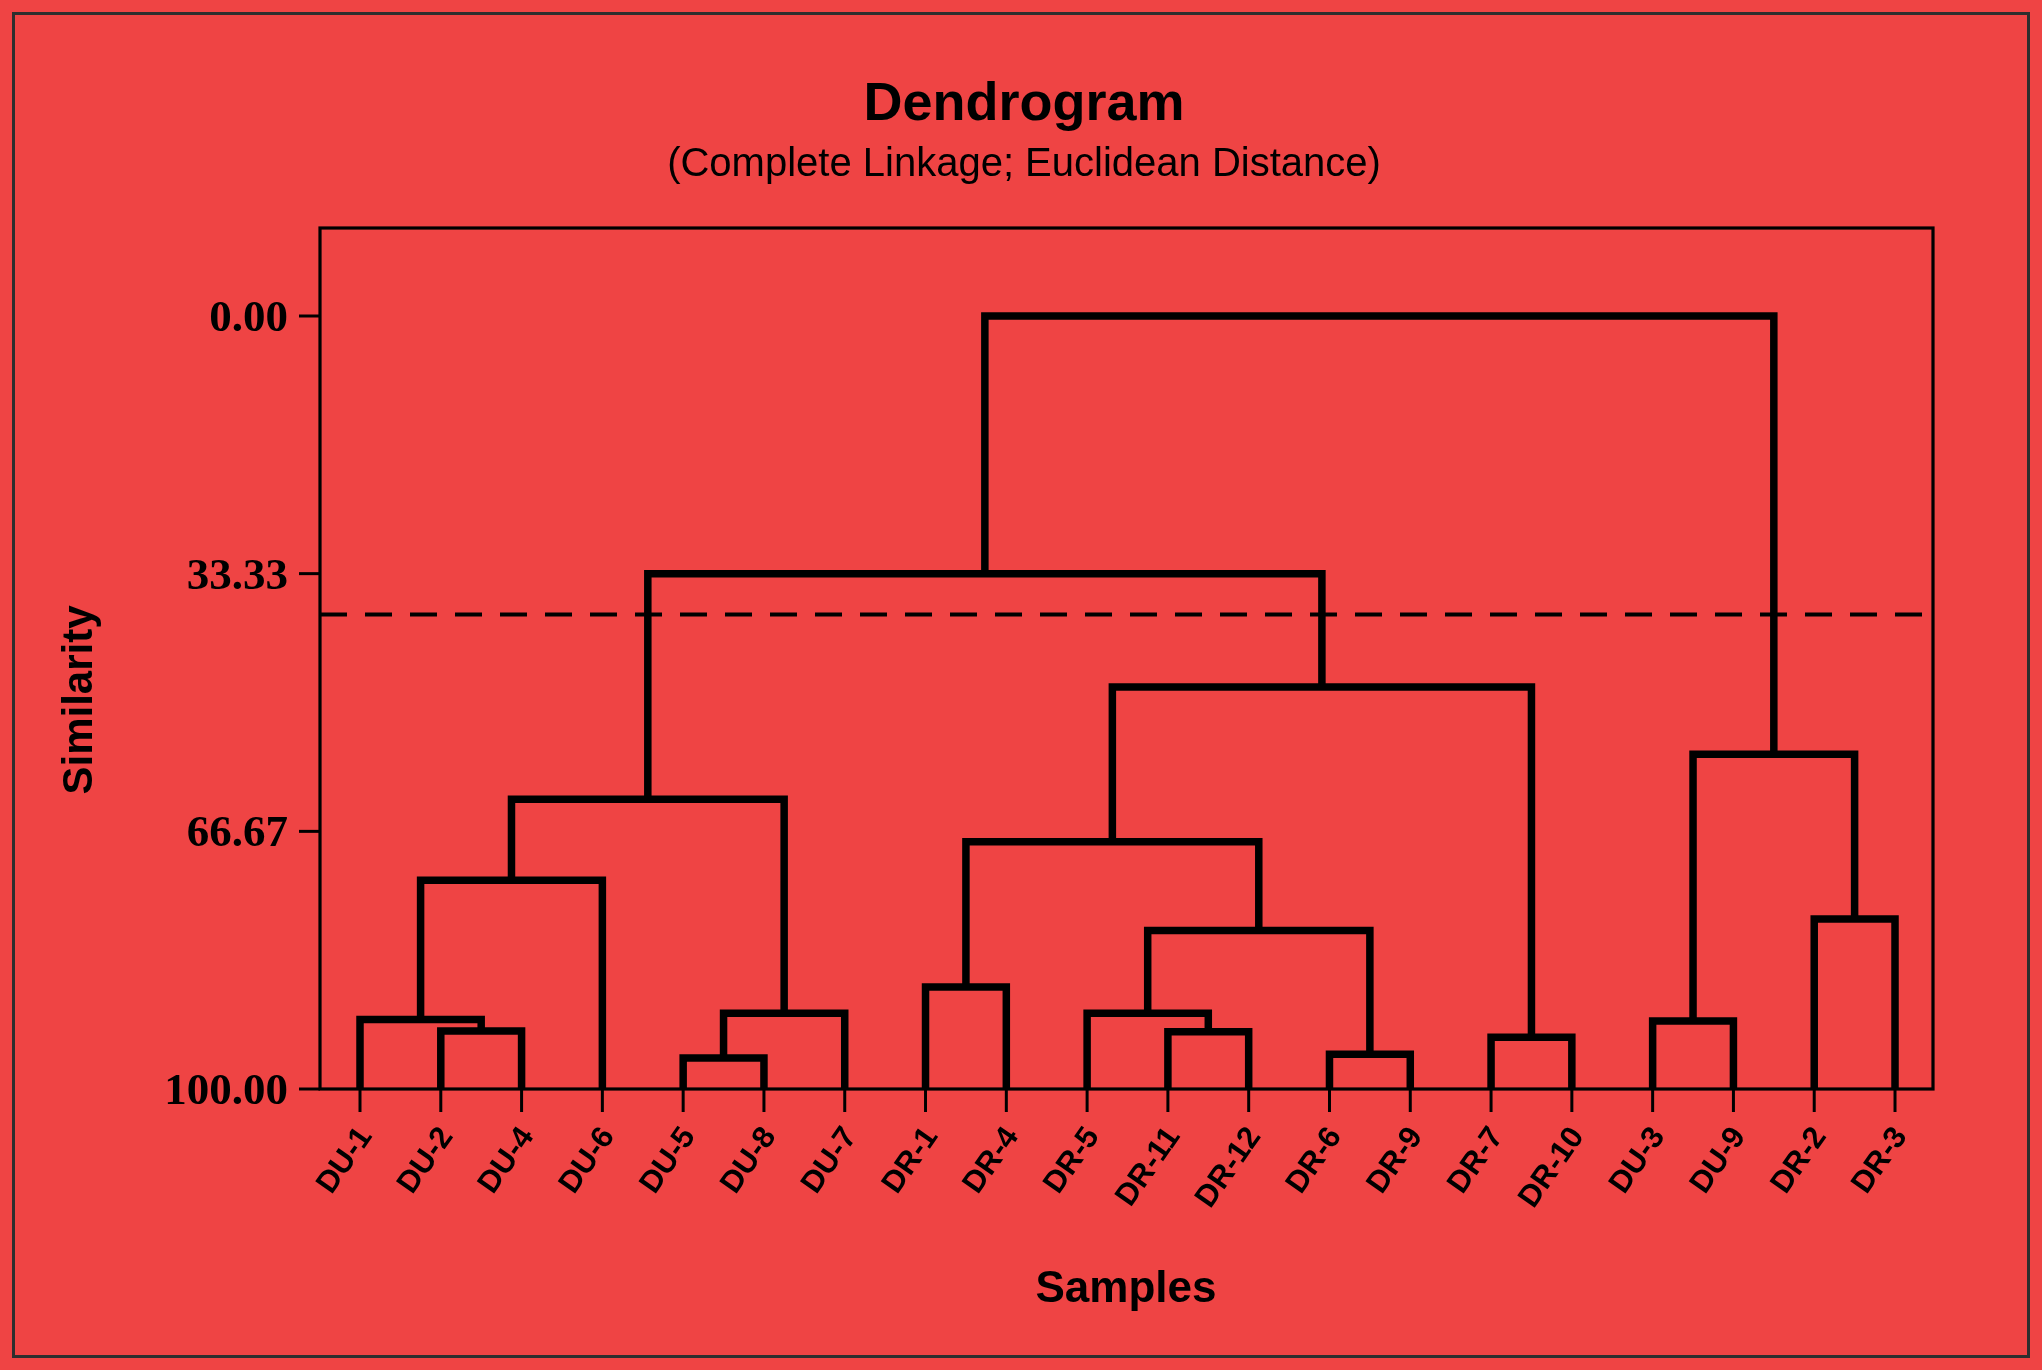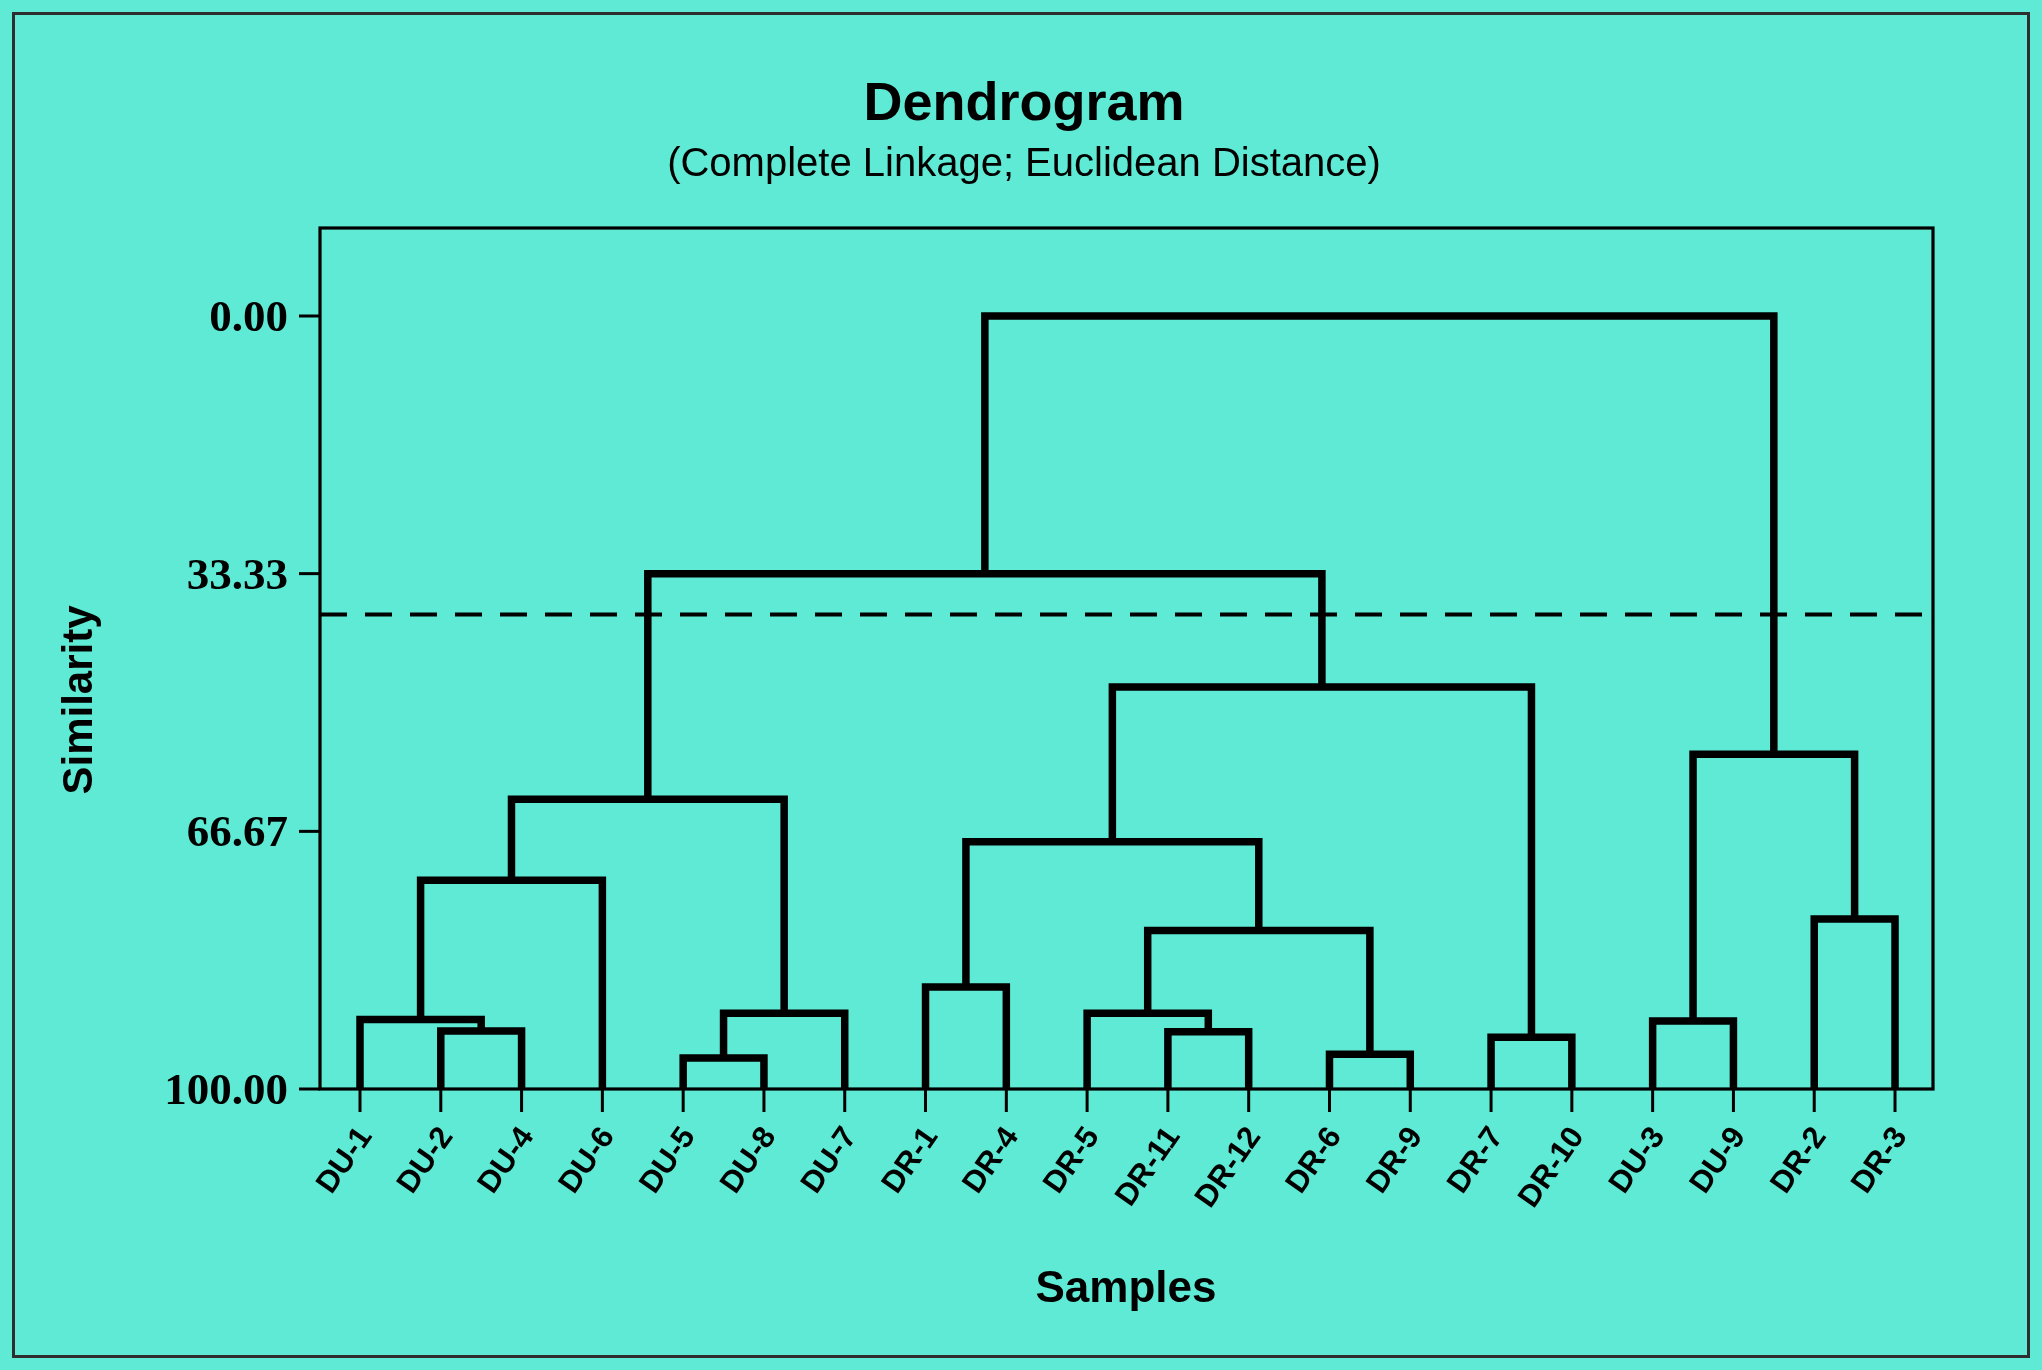--- a/index.html
+++ b/index.html
@@ -1,19 +1,19 @@
 <!DOCTYPE html>
 <html><head>
 <meta charset="utf-8">
 <style>
   html,body{margin:0;padding:0;background:#fff;}
   .figure{
     position:relative;
     width:2042px;height:1370px;
-    background:#5eead4;
+    background:#ef4444;
     font-family:"Liberation Sans",sans-serif;
     overflow:hidden;
   }
   .outer-border{
     position:absolute;left:12px;top:12px;right:12px;bottom:12px;
     border:3px solid #2e2e2e;
   }
   svg text{fill:#000;}
   .title-text{font-family:"Liberation Sans",sans-serif;font-weight:bold;font-size:54px;}
   .subtitle-text{font-family:"Liberation Sans",sans-serif;font-weight:normal;font-size:40px;}

